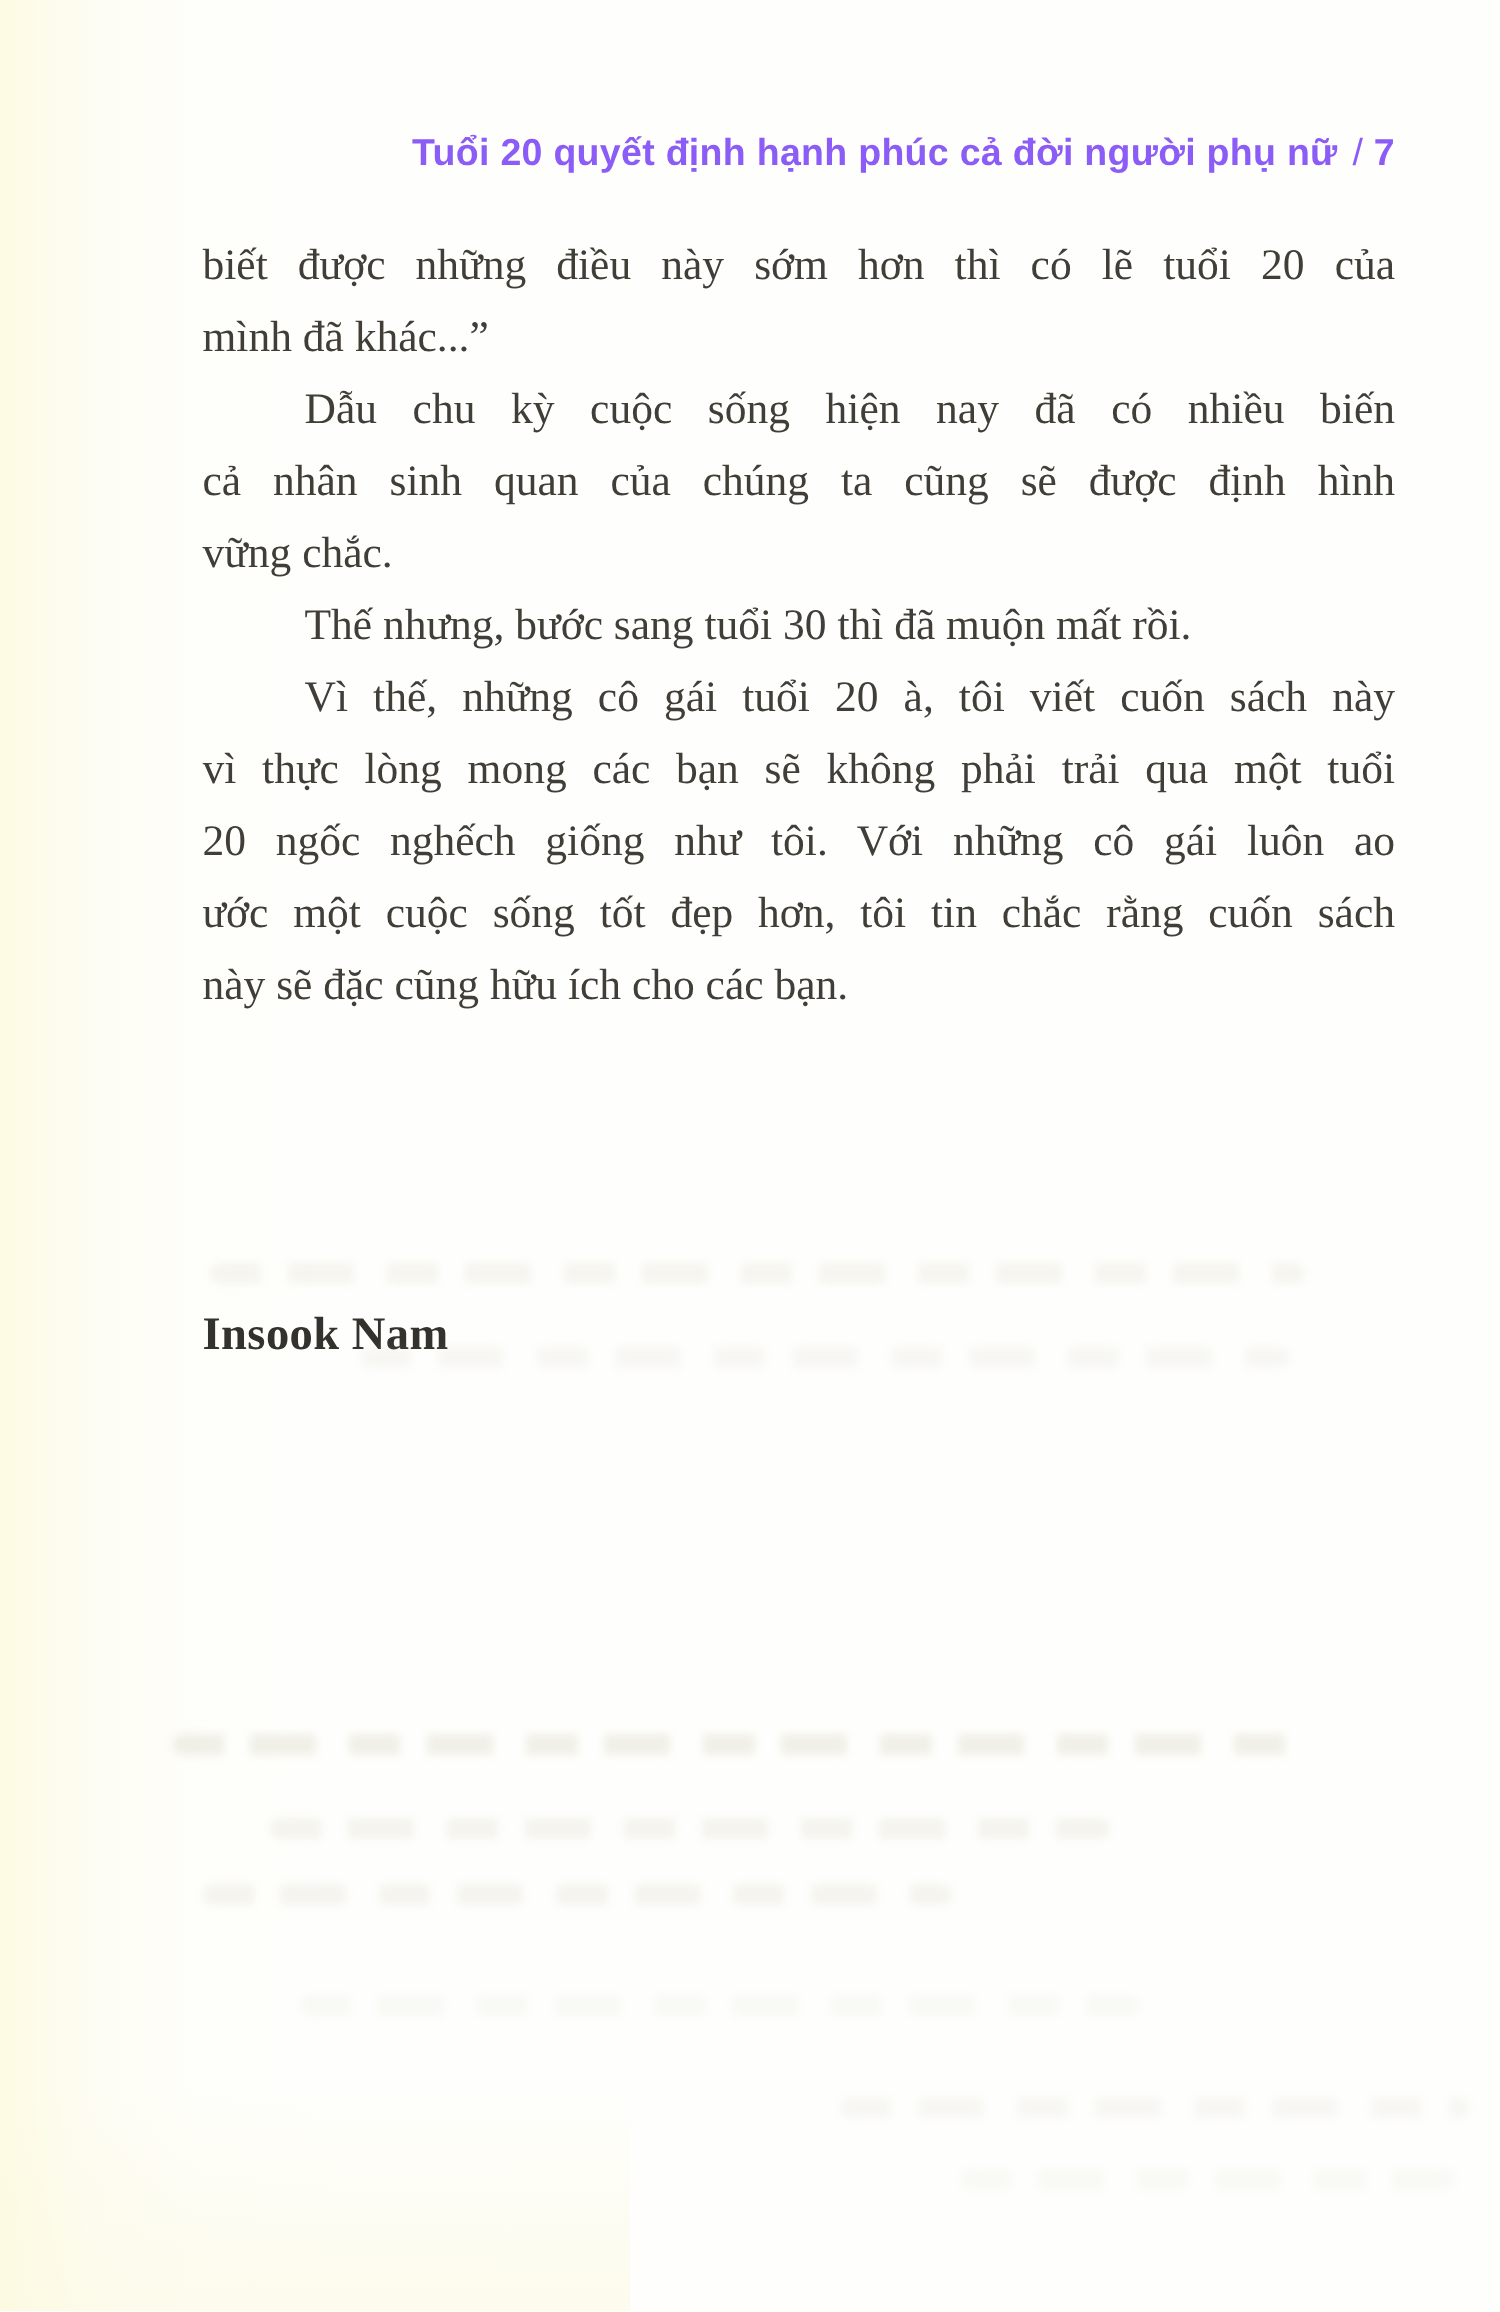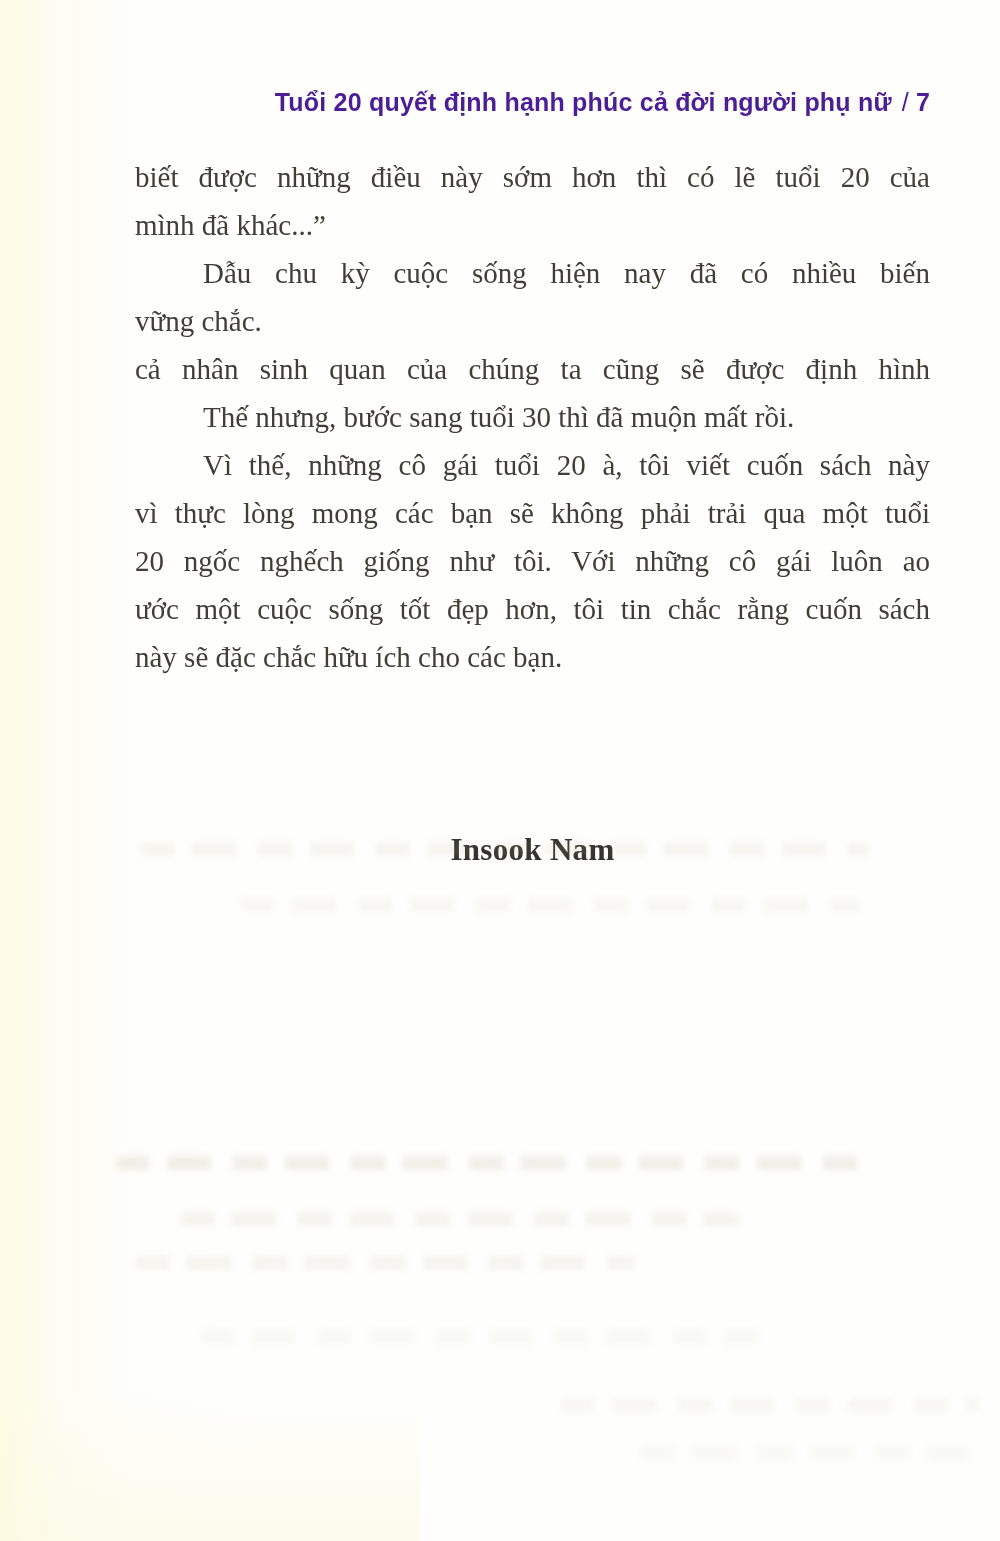--- a/index.html
+++ b/index.html
@@ -39,21 +39,21 @@
   .running-header {
     position: absolute;
     top: 88px;
     left: 135px;
     width: 795px;
     text-align: right;
     font-family: "Liberation Sans", "DejaVu Sans", sans-serif;
     font-weight: 600;
     font-size: 25px;
     letter-spacing: 0.2px;
-    color: #4c1d95;
+    color: #8b5cf6;
     white-space: nowrap;
   }
   .running-header .sep {
     padding: 0 7px 0 10px;
     font-weight: 500;
   }
 
   .text-block {
     position: absolute;
     top: 153px;
@@ -77,24 +77,24 @@
   .line.indent {
     padding-left: 68px;
   }
   .line.justify.indent {
     padding-left: 0;
     text-indent: 68px;
   }
 
   .signature {
     position: absolute;
-    top: 832px;
+    top: 871px;
     left: 135px;
     width: 795px;
-    text-align: center;
+    text-align: left;
     font-weight: 700;
     font-size: 31px;
     color: #34322c;
     letter-spacing: 0.3px;
   }
 
   
   .bleed-mark {
     position: absolute;
     height: 14px;
@@ -117,28 +117,28 @@
   <div class="edge-tint-bottom"></div>
 
   <div class="running-header">
     <span>Tuổi 20 quyết định hạnh phúc cả đời người phụ nữ</span><span class="sep">/</span><span>7</span>
   </div>
 
   <div class="text-block">
       <div class="line justify">biết được những điều này sớm hơn thì có lẽ tuổi 20 của</div>
       <div class="line">mình đã khác...”</div>
       <div class="line justify indent">Dẫu chu kỳ cuộc sống hiện nay đã có nhiều biến</div>
+      <div class="line justify">cả nhân sinh quan của chúng ta cũng sẽ được định hình</div>
       <div class="line">vững chắc.</div>
-      <div class="line justify">cả nhân sinh quan của chúng ta cũng sẽ được định hình</div>
       <div class="line indent">Thế nhưng, bước sang tuổi 30 thì đã muộn mất rồi.</div>
       <div class="line justify indent">Vì thế, những cô gái tuổi 20 à, tôi viết cuốn sách này</div>
       <div class="line justify">vì thực lòng mong các bạn sẽ không phải trải qua một tuổi</div>
       <div class="line justify">20 ngốc nghếch giống như tôi. Với những cô gái luôn ao</div>
       <div class="line justify">ước một cuộc sống tốt đẹp hơn, tôi tin chắc rằng cuốn sách</div>
-      <div class="line">này sẽ đặc chắc hữu ích cho các bạn.</div>
+      <div class="line">này sẽ đặc cũng hữu ích cho các bạn.</div>
     </div>
 
   <div class="signature">Insook Nam</div>
 
   <div>
       <div class="bleed-mark" style="top: 842px; left: 140px; width: 730px; opacity: 0.13;"></div>
       <div class="bleed-mark" style="top: 898px; left: 240px; width: 620px; opacity: 0.1;"></div>
       <div class="bleed-mark" style="top: 1156px; left: 115px; width: 760px; opacity: 0.22;"></div>
       <div class="bleed-mark" style="top: 1212px; left: 180px; width: 560px; opacity: 0.15;"></div>
       <div class="bleed-mark" style="top: 1256px; left: 135px; width: 500px; opacity: 0.14;"></div>

